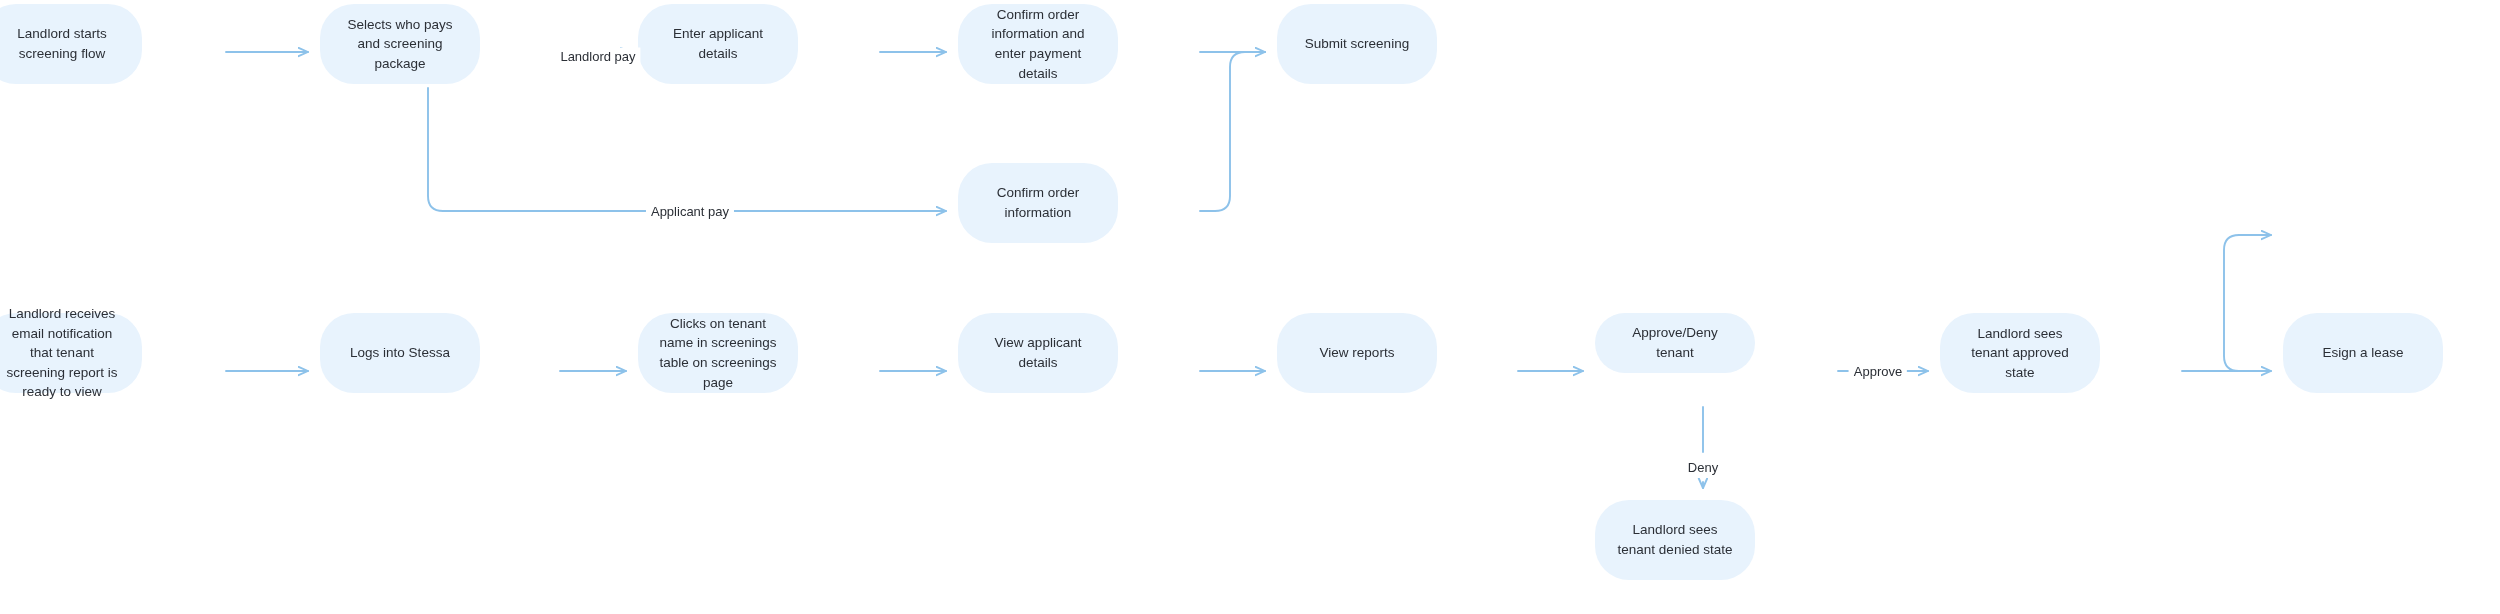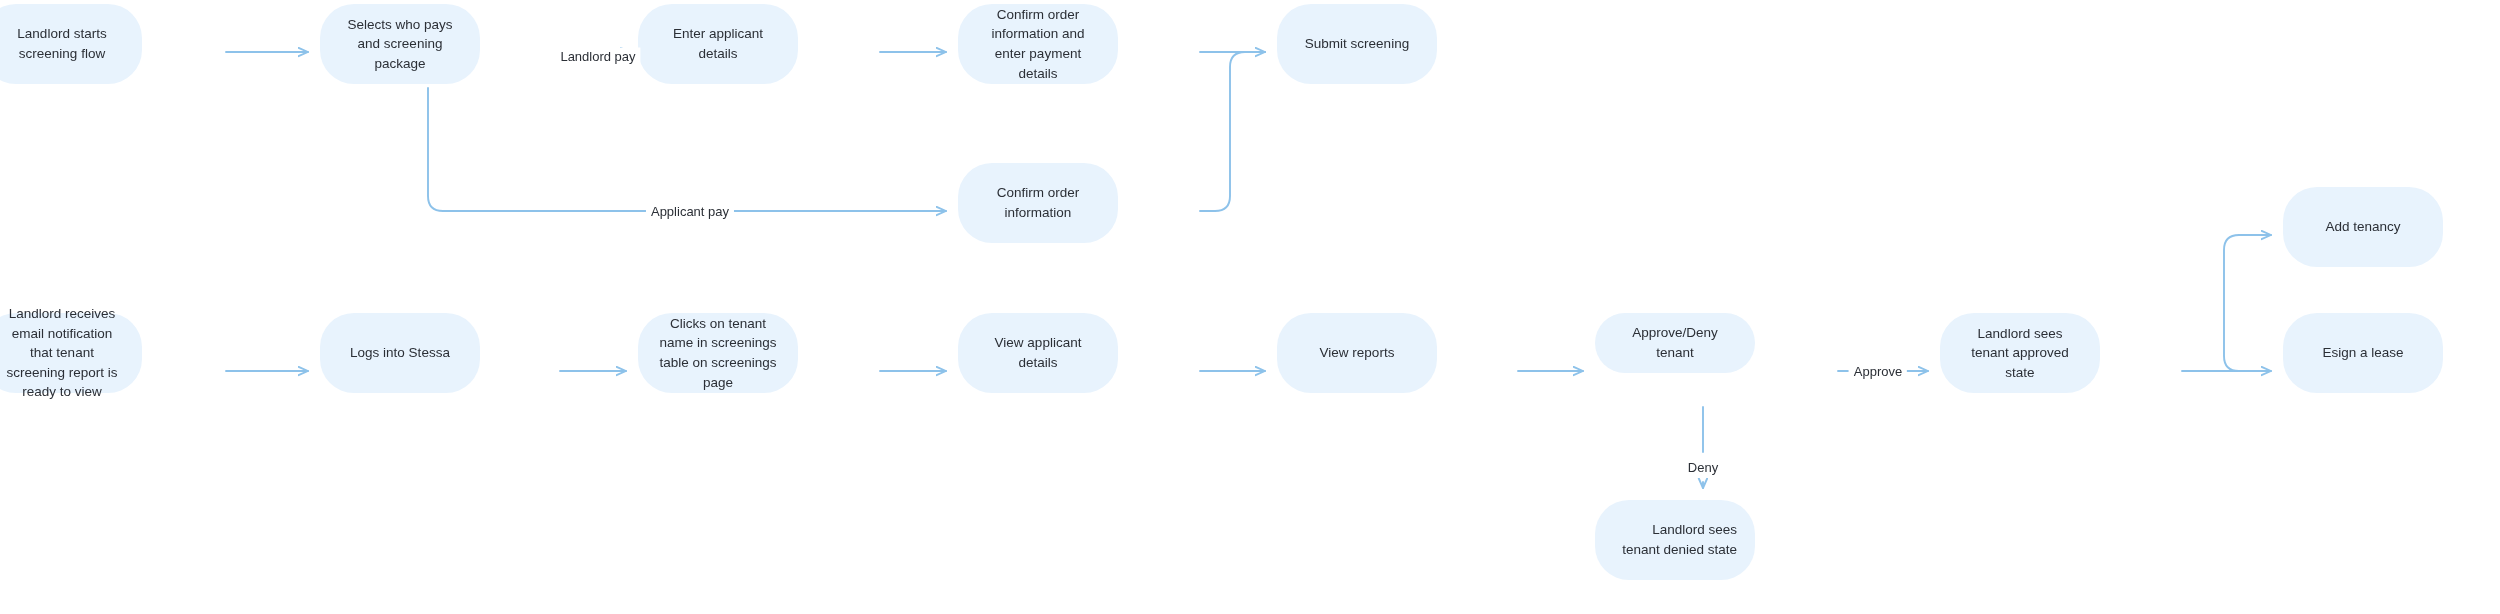--- a/index.html
+++ b/index.html
@@ -148,29 +148,26 @@
   </div>
 
   <div class="node" style="left:1595px; top:313px; width:160px; height:60px;">
     <span class="node-label">Approve/Deny tenant</span>
   </div>
 
   <div class="node" style="left:1940px; top:313px; width:160px; height:80px;">
     <span class="node-label">Landlord sees tenant approved state</span>
   </div>
 
-  <div class="node" style="left:2283px; top:187px; width:160px; height:80px;">
-    <span class="node-label">Add tenancy</span>
-  </div>
 
   <div class="node" style="left:2283px; top:313px; width:160px; height:80px;">
     <span class="node-label">Esign a lease</span>
   </div>
 
-  <div class="node" style="left:1595px; top:500px; width:160px; height:80px;text-align:right;">
+  <div class="node" style="left:1595px; top:500px; width:160px; height:80px;">
     <span class="node-label">Landlord sees tenant denied state</span>
   </div>
 
   <div class="edge-label" style="left:598px; top:56px;">Landlord pay</div>
   <div class="edge-label" style="left:690px; top:211px;">Applicant pay</div>
   <div class="edge-label" style="left:1878px; top:371px;">Approve</div>
   <div class="edge-label" style="left:1703px; top:467px;">Deny</div>
 
 </div>
 

